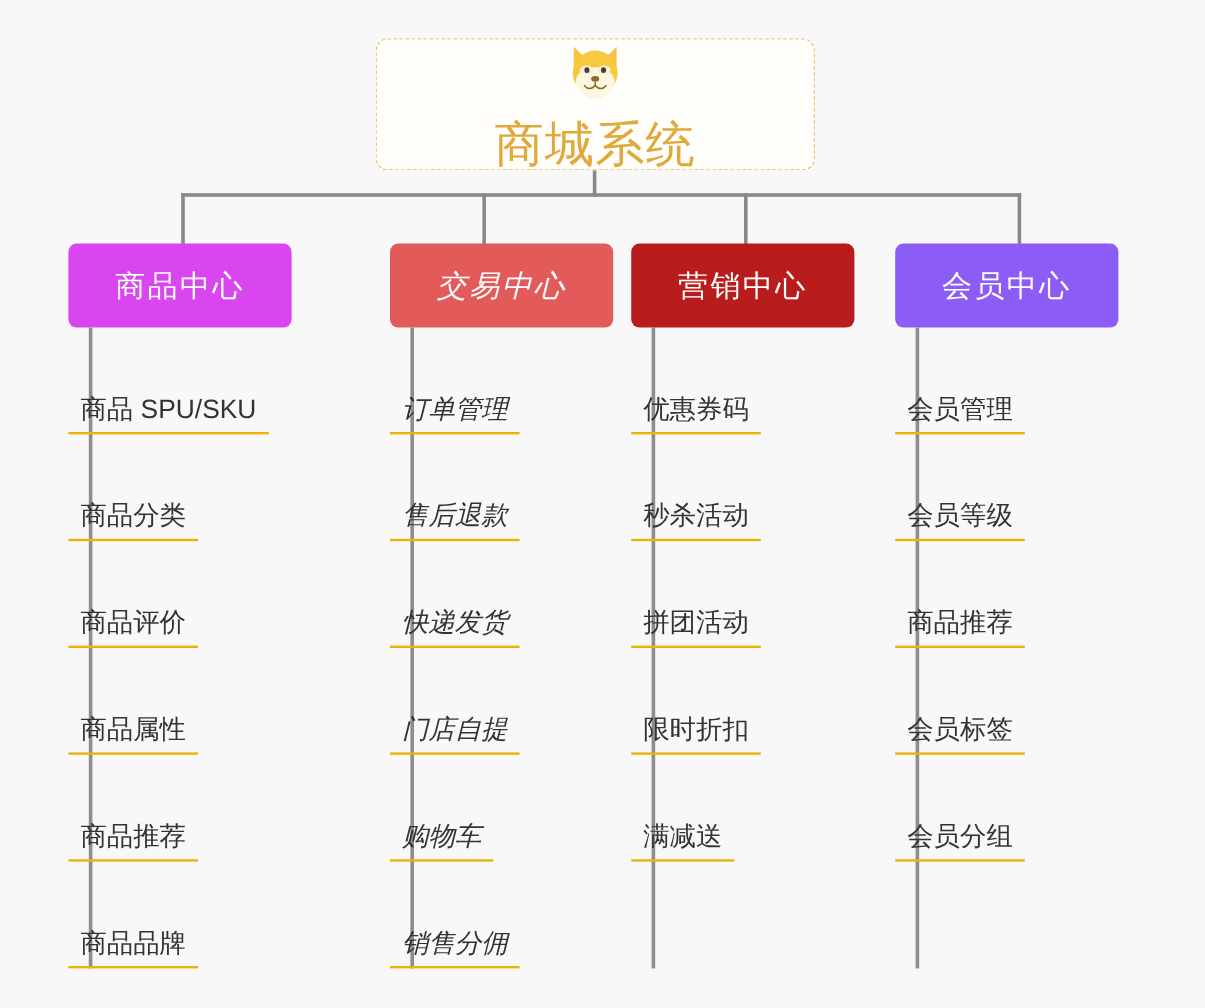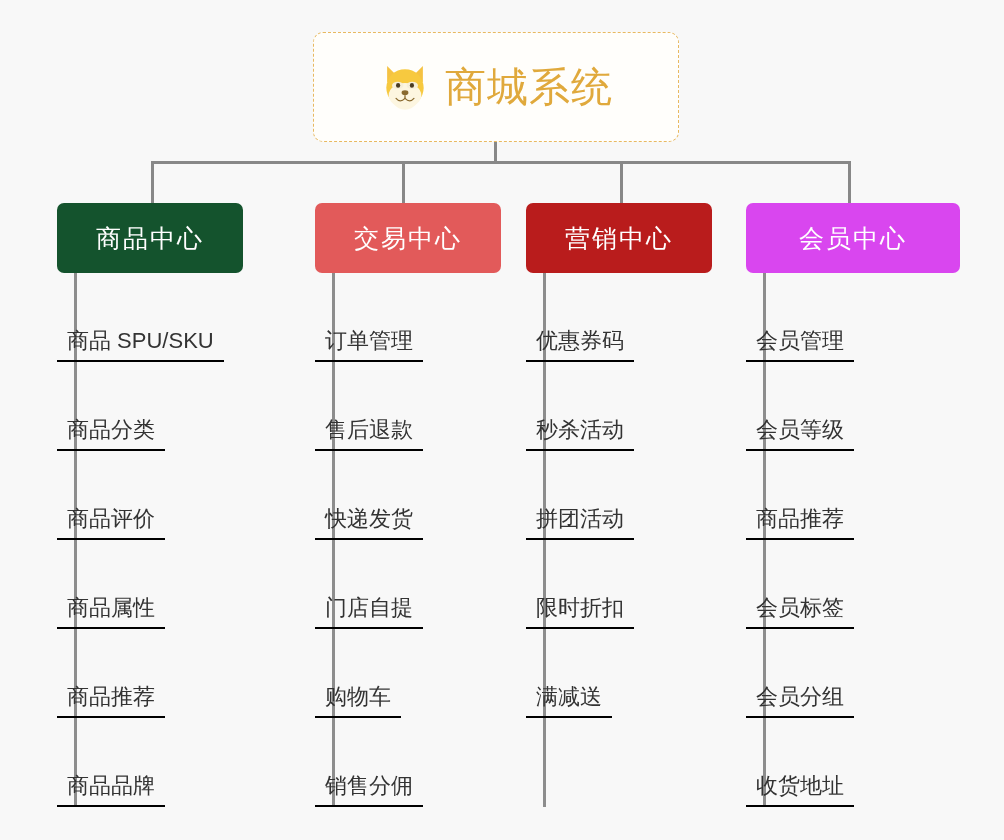--- a/index.html
+++ b/index.html
@@ -29,20 +29,21 @@
     width: 366px;
     height: 110px;
     box-sizing: border-box;
     background: #fffefb;
     border: 1px dashed #e8b961;
     border-radius: 10px;
     display: flex;
     align-items: center;
     justify-content: center;
     gap: 14px;
+    flex-direction: column;
   }
   .root-emoji {
     width: 52px;
     height: 52px;
     flex: 0 0 auto;
     display: block;
   }
   .root-title {
     font-size: 41px;
     line-height: 1;
@@ -93,21 +94,21 @@
   .leaf {
     position: relative;
     height: 89px;
     display: flex;
     align-items: flex-end;
   }
   .leaf-inner {
     position: relative;
     display: inline-block;
     padding: 0 10px 7px 10px;
-    border-bottom: 2px solid #000000;
+    border-bottom: 2px solid #eab308;
     font-size: 22px;
     line-height: 1.1;
     color: #333333;
     white-space: nowrap;
   }
 </style>
 </head>
 <body>
 
 <div id="canvas">
@@ -134,21 +135,21 @@
   <div class="line v-line" style="left:494px; top:142px; height:22px;"></div>
 
   <div class="line h-line" style="left:151px; top:161px; width:700px;"></div>
 
   <div class="line v-line" style="left:151px; top:161px; height:45px;"></div>
   <div class="line v-line" style="left:402px; top:161px; height:45px;"></div>
   <div class="line v-line" style="left:620px; top:161px; height:45px;"></div>
   <div class="line v-line" style="left:848px; top:161px; height:45px;"></div>
 
   <div class="column" style="left:57px; width:190px;">
-    <div class="cat-header" style="background:#14532d; width:186px;">
+    <div class="cat-header" style="background:#d946ef; width:186px;">
       <span>商品中心</span>
     </div>
     <div class="spine" style="left:17px; height:534px;"></div>
     <div class="leaves">
       <div class="leaf">
         <span class="leaf-inner">商品 SPU/SKU</span>
       </div>
       <div class="leaf">
         <span class="leaf-inner">商品分类</span>
       </div>
@@ -160,21 +161,21 @@
       </div>
       <div class="leaf">
         <span class="leaf-inner">商品推荐</span>
       </div>
       <div class="leaf">
         <span class="leaf-inner">商品品牌</span>
       </div>
     </div>
   </div>
 
-  <div class="column" style="left:315px; width:190px;">
+  <div class="column" style="left:325px; width:190px;font-style:italic;">
     <div class="cat-header" style="background:#e25a5a; width:186px;">
       <span>交易中心</span>
     </div>
     <div class="spine" style="left:17px; height:534px;"></div>
     <div class="leaves">
       <div class="leaf">
         <span class="leaf-inner">订单管理</span>
       </div>
       <div class="leaf">
         <span class="leaf-inner">售后退款</span>
@@ -212,39 +213,36 @@
       <div class="leaf">
         <span class="leaf-inner">限时折扣</span>
       </div>
       <div class="leaf">
         <span class="leaf-inner">满减送</span>
       </div>
     </div>
   </div>
 
   <div class="column" style="left:746px; width:190px;">
-    <div class="cat-header" style="background:#d946ef; width:214px;">
+    <div class="cat-header" style="background:#8b5cf6; width:186px;">
       <span>会员中心</span>
     </div>
     <div class="spine" style="left:17px; height:534px;"></div>
     <div class="leaves">
       <div class="leaf">
         <span class="leaf-inner">会员管理</span>
       </div>
       <div class="leaf">
         <span class="leaf-inner">会员等级</span>
       </div>
       <div class="leaf">
         <span class="leaf-inner">商品推荐</span>
       </div>
       <div class="leaf">
         <span class="leaf-inner">会员标签</span>
       </div>
       <div class="leaf">
         <span class="leaf-inner">会员分组</span>
       </div>
-      <div class="leaf">
-        <span class="leaf-inner">收货地址</span>
-      </div>
     </div>
   </div>
 
 </div>
 
 </body></html>

